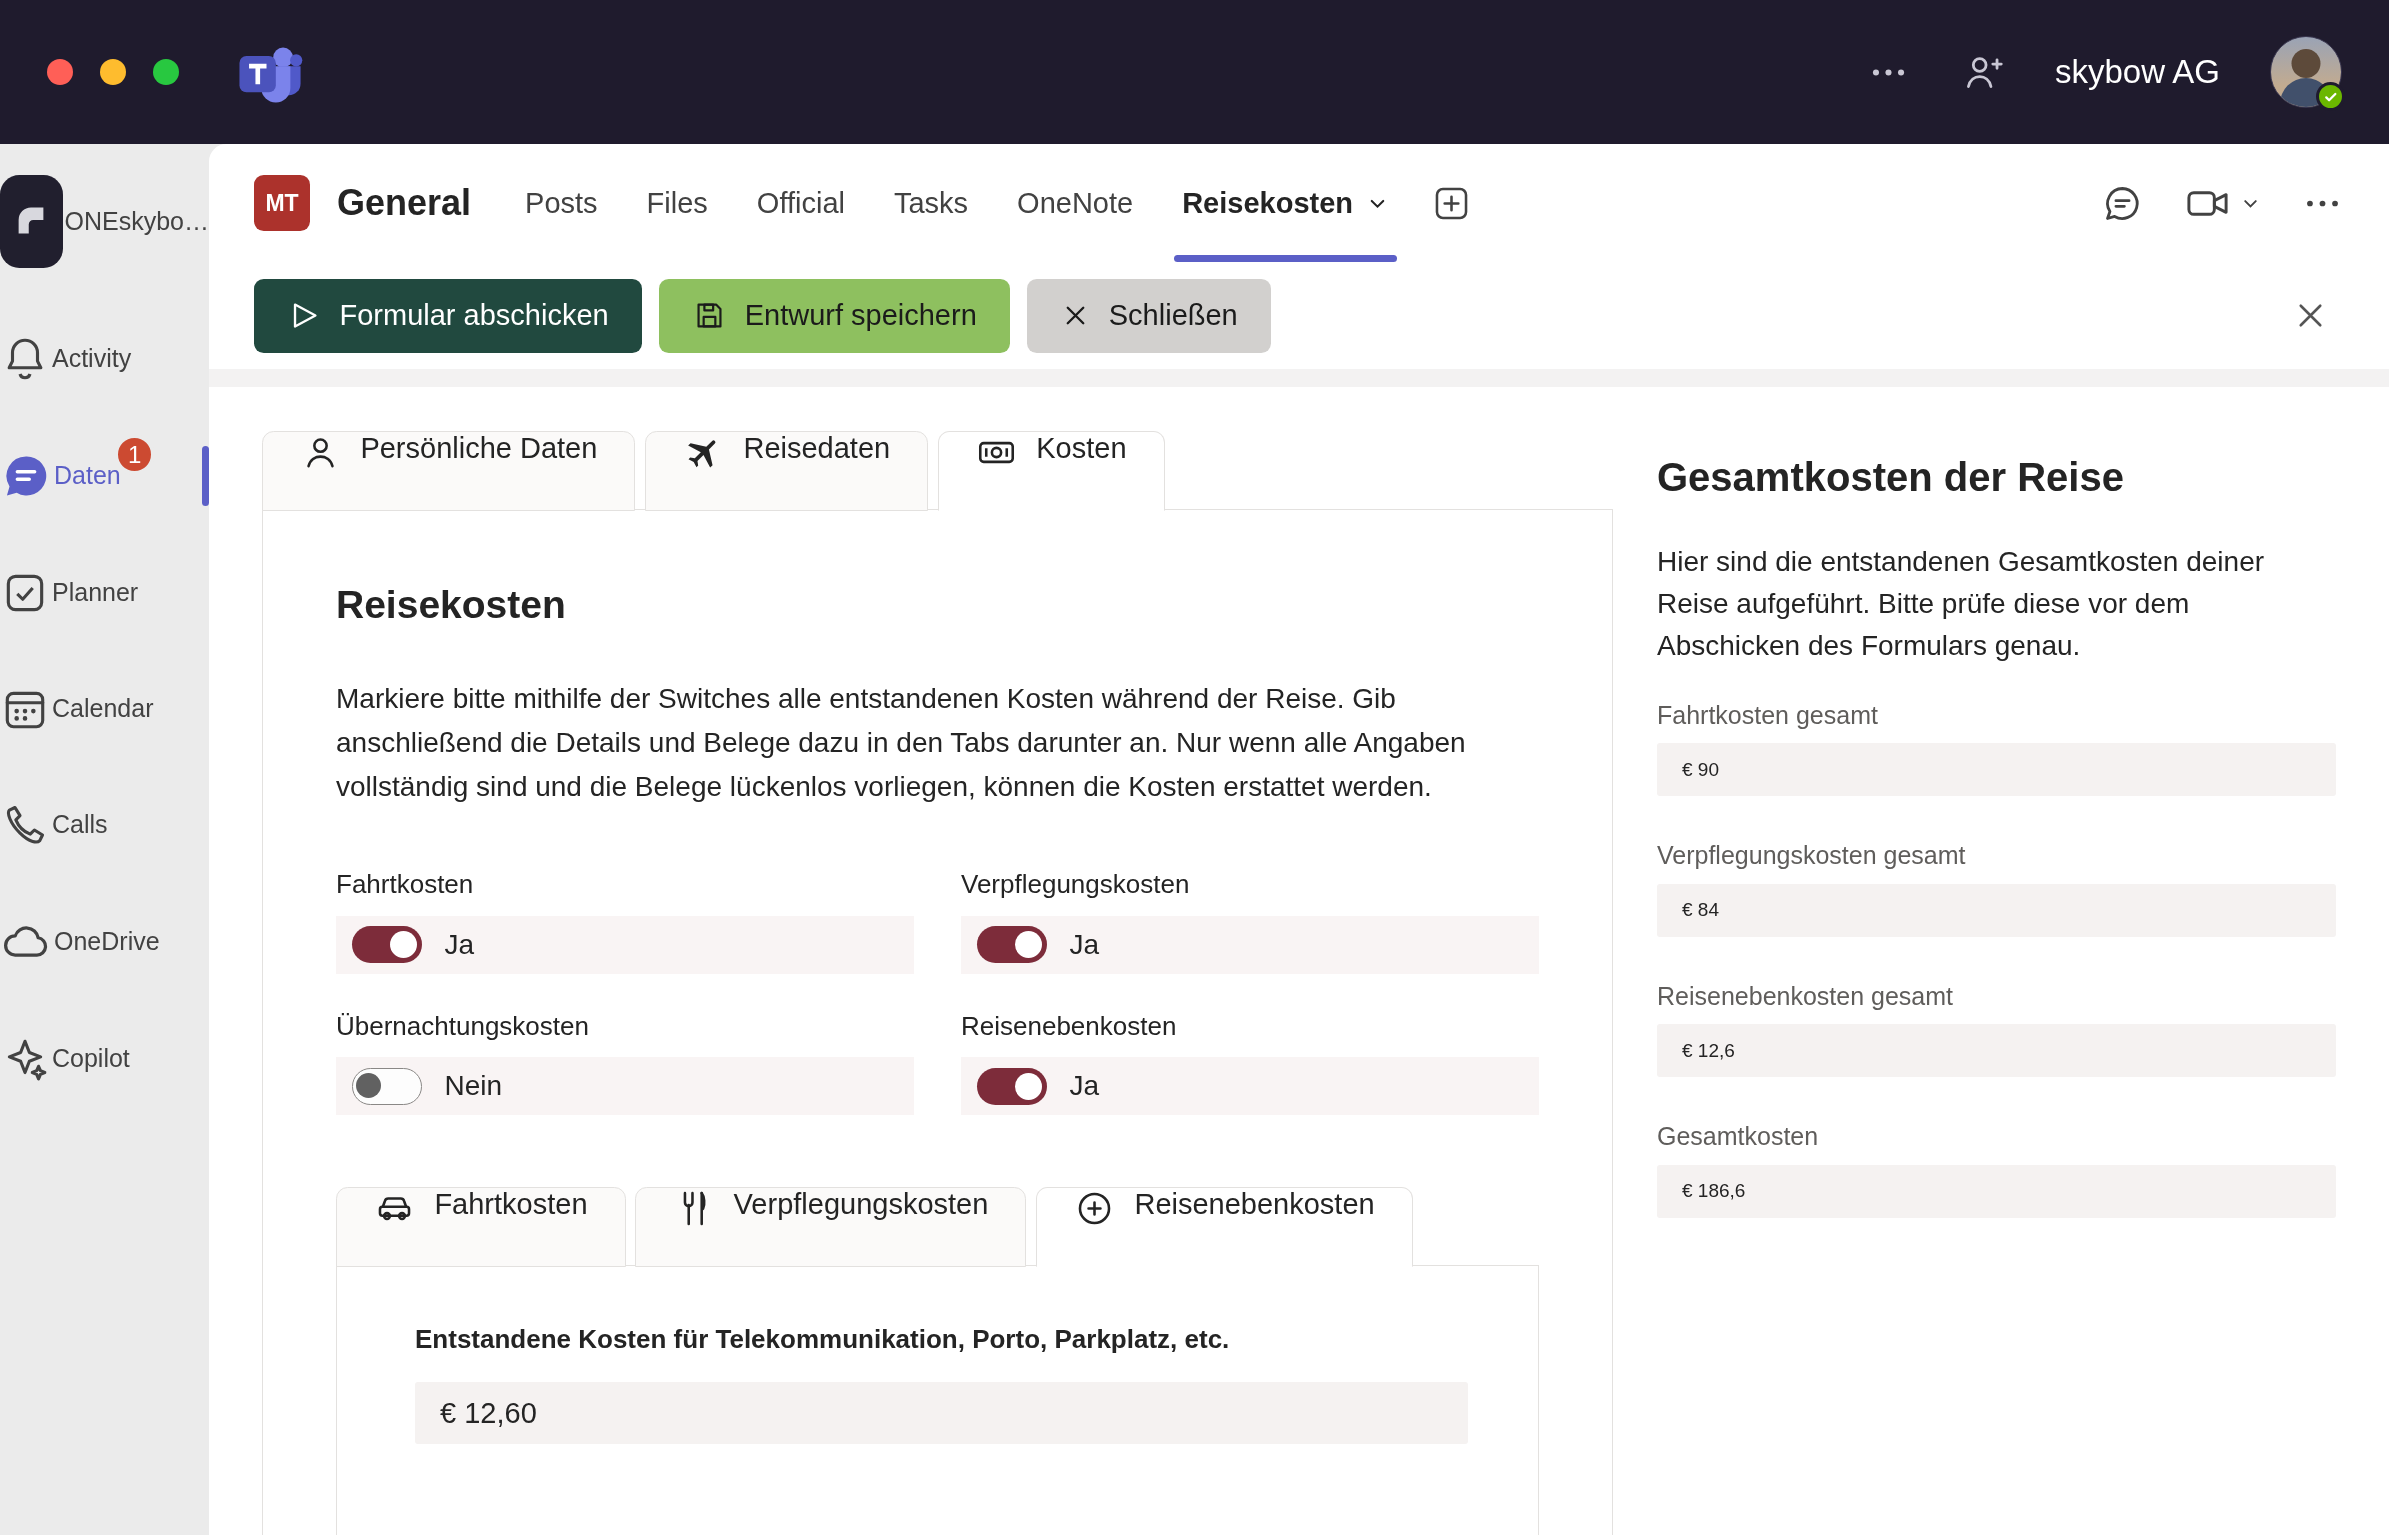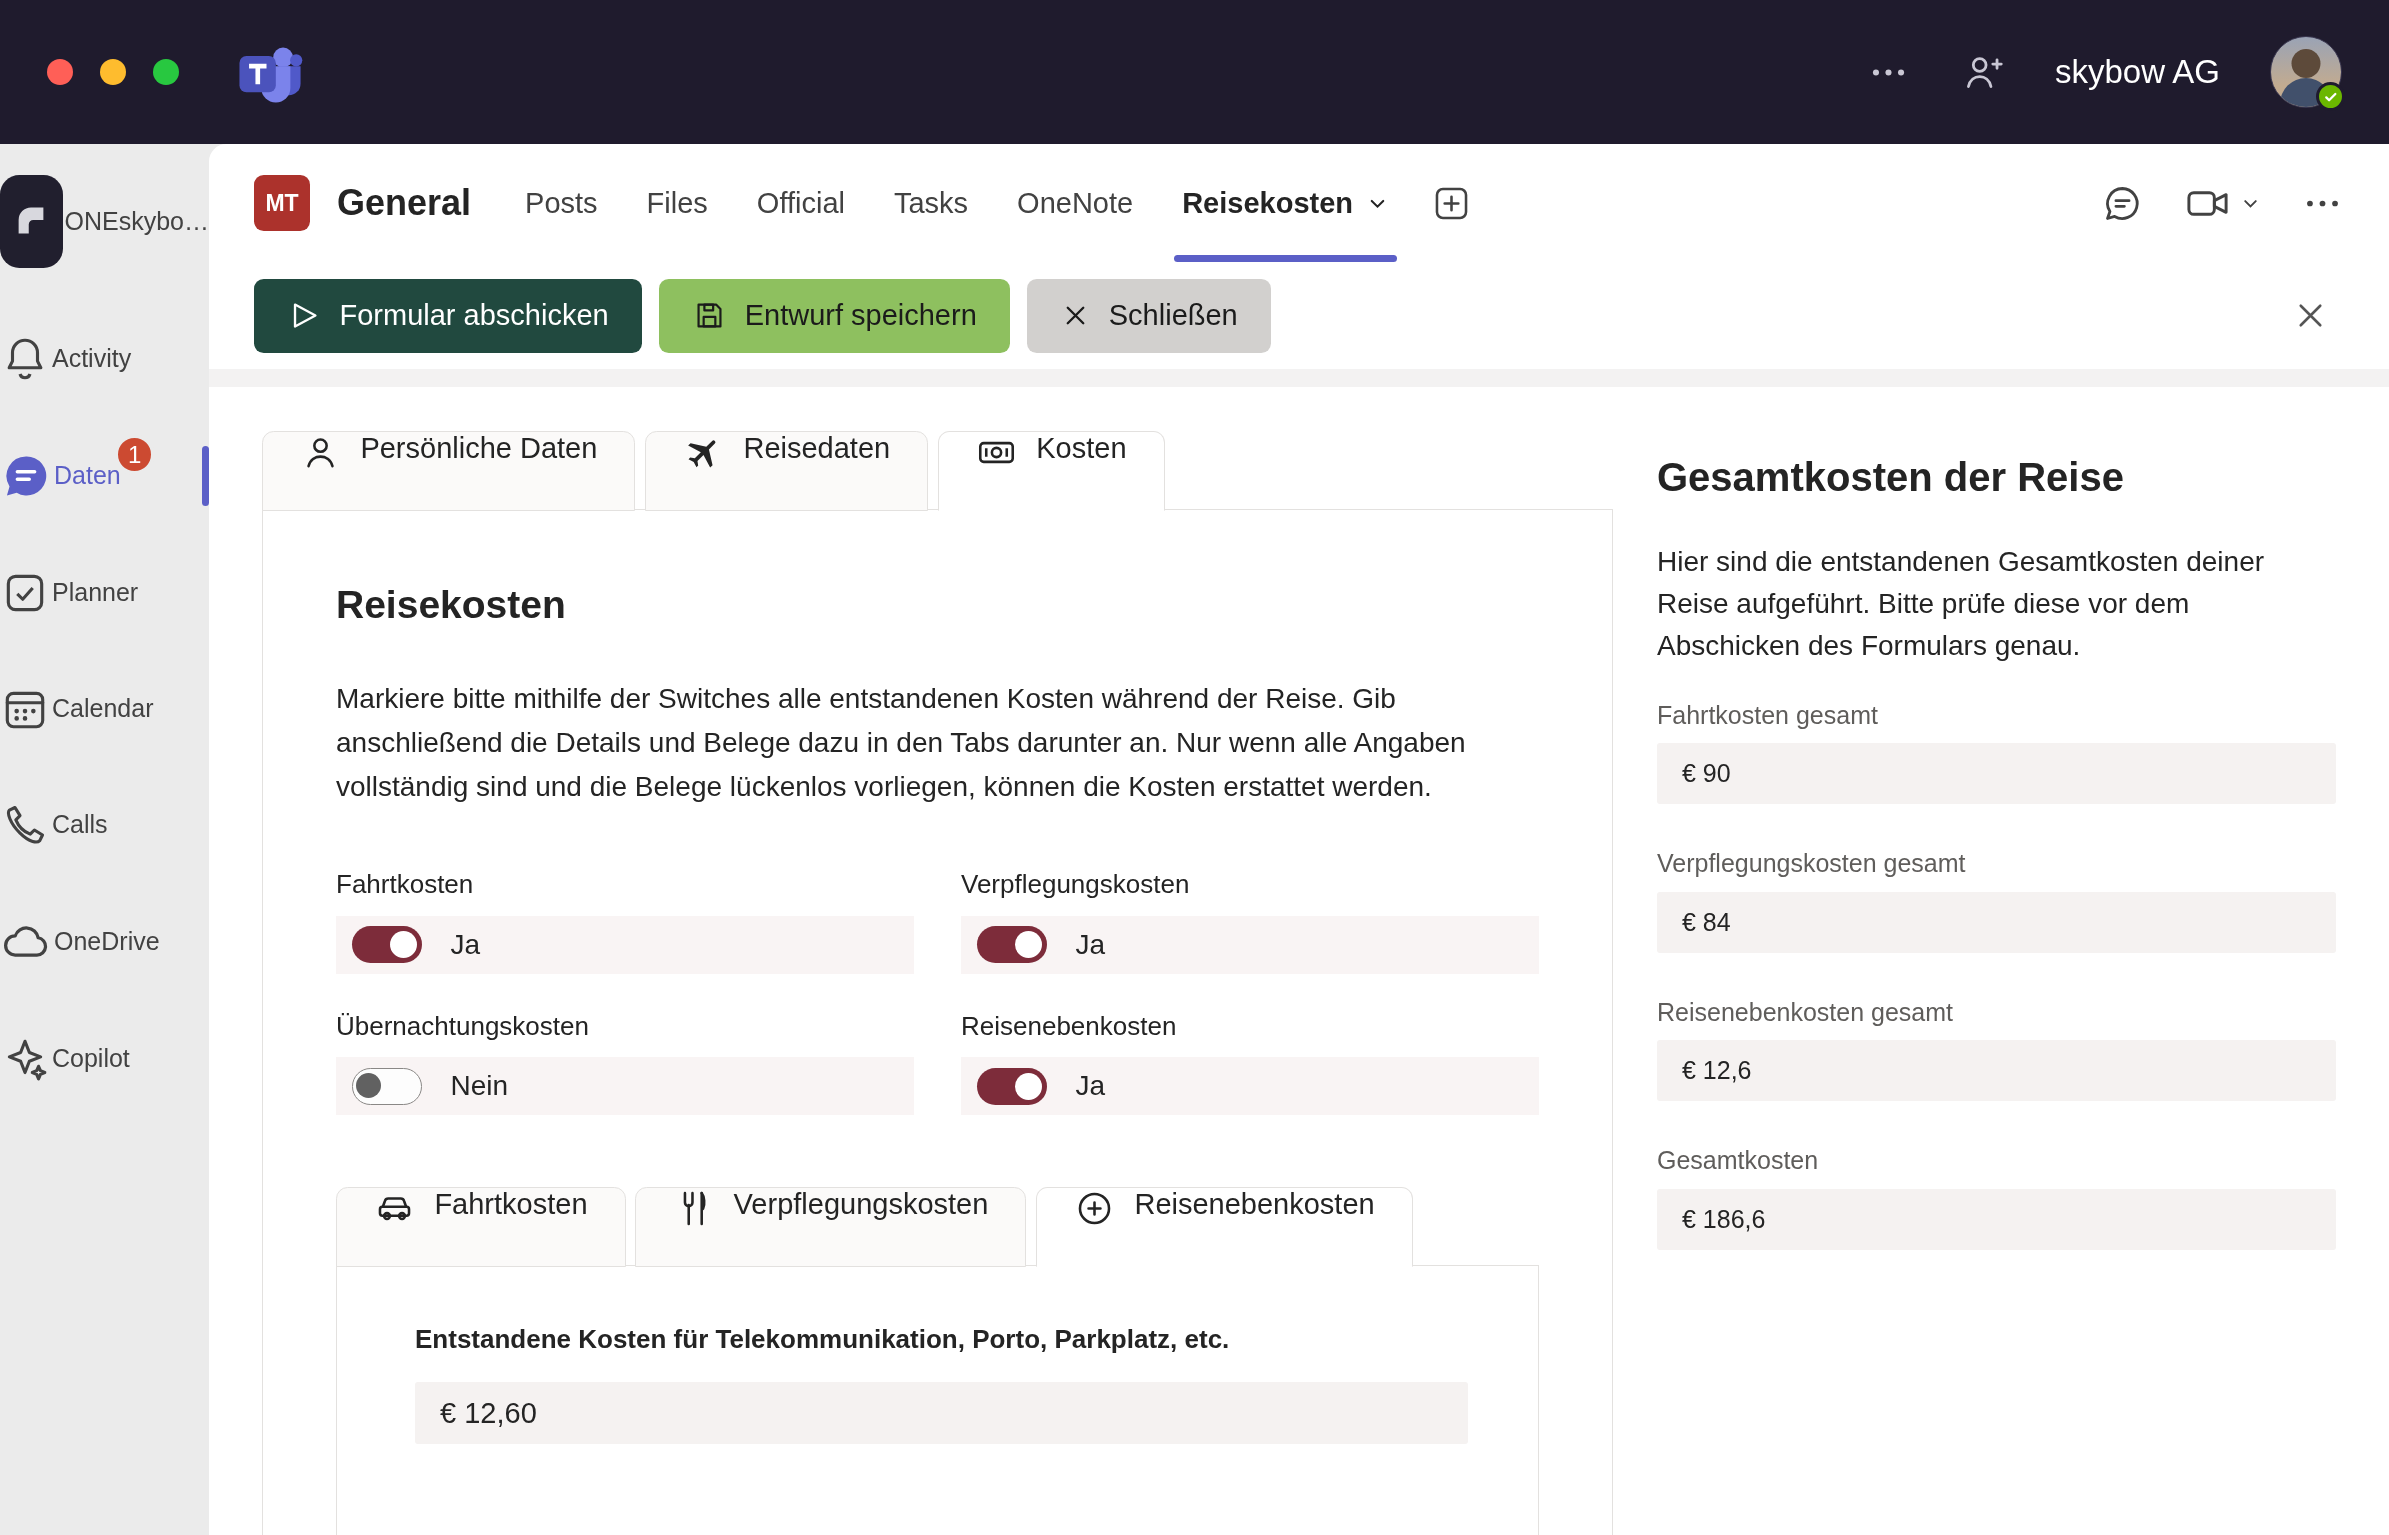--- a/index.html
+++ b/index.html
@@ -81,43 +81,43 @@
   .ftab.active { background:#fff; border-bottom-color:#fff; }
   .ftab .t-icon { color:#242424; }
 
   .fpanel { position:relative; z-index:1; border:1.9px solid #e3e1df; background:#fff;
             padding:73px 73px 0; height:1126px; }
   .form-h1 { font-size:39px; font-weight:700; }
   .form-desc { margin-top:50px; font-size:28px; line-height:1.58; color:#242424; max-width:1213px; }
 
   .switch-grid { margin-top:60px; display:grid; grid-template-columns:1fr 1fr; column-gap:47px; row-gap:37px; }
   .sw-label { font-size:26px; margin-bottom:15.5px; }
-  .sw-row { height:58px; background:#f9f4f4; display:flex; align-items:center; gap:29px; padding:0 15.5px; }
+  .sw-row { height:58px; background:#f9f4f4; display:flex; align-items:center; gap:23px; padding:0 15.5px; }
   .toggle { position:relative; width:70px; height:37px; border-radius:18.4px; flex:none; }
   .toggle.on { background:#7d2c3a; }
   .toggle.on .knob { position:absolute; right:4.9px; top:4.9px; width:27px; height:27px; border-radius:50%; background:#fff; }
   .toggle.off { background:#fdfdfd; border:1.9px solid #8a8886; }
   .toggle.off .knob { position:absolute; left:3.9px; top:3.9px; width:25px; height:25px; border-radius:50%; background:#616161; }
   .sw-value { font-size:28px; }
 
   .cost-tabs { margin-top:72px; }
   .cost-panel { border:1.9px solid #e3e1df; background:#fff; padding:58px 78px; height:408px; }
   .cost-label { font-size:26px; font-weight:700; }
   .cost-input { margin-top:27px; width:1053px; height:62px; background:#f5f2f1; border-radius:2.9px;
                 display:flex; align-items:center; padding:0 25px; font-size:29px; }
 
   
   .summary-col { position:absolute; left:1448px; top:68px; width:679px; }
   .sum-h1 { font-size:40px; font-weight:700; }
   .sum-desc { margin-top:41px; font-size:28px; line-height:1.5; color:#242424; }
   .sum-groups { margin-top:34px; }
   .sum-group { margin-bottom:45px; }
   .sum-label { font-size:25px; color:#5f5d5b; }
-  .sum-box { margin-top:13.6px; height:61px; background:#f5f2f1; border-radius:2.9px;
-             display:flex; align-items:center; padding:0 25px; font-size:25px; color:#242424; }
+  .sum-box { margin-top:13.6px; height:53px; background:#f5f2f1; border-radius:2.9px;
+             display:flex; align-items:center; padding:0 25px; font-size:19px; color:#242424; }
 </style>
 </head>
 <body>
 
 <div class="app">
 
   <header class="titlebar">
     <div class="traffic">
       <span class="light red"></span>
       <span class="light yellow"></span>

